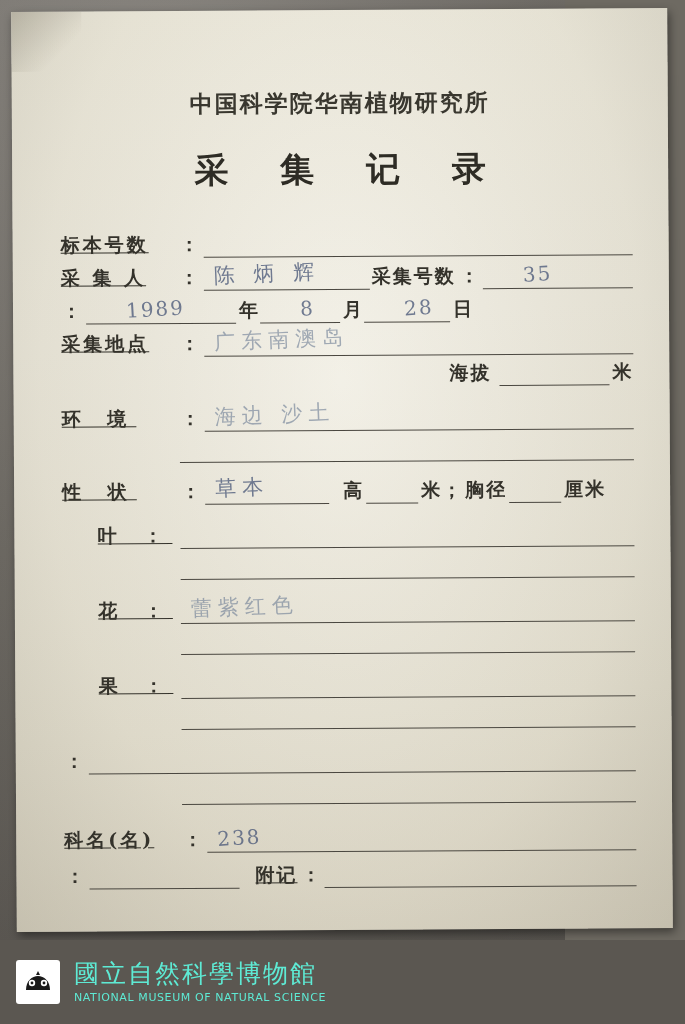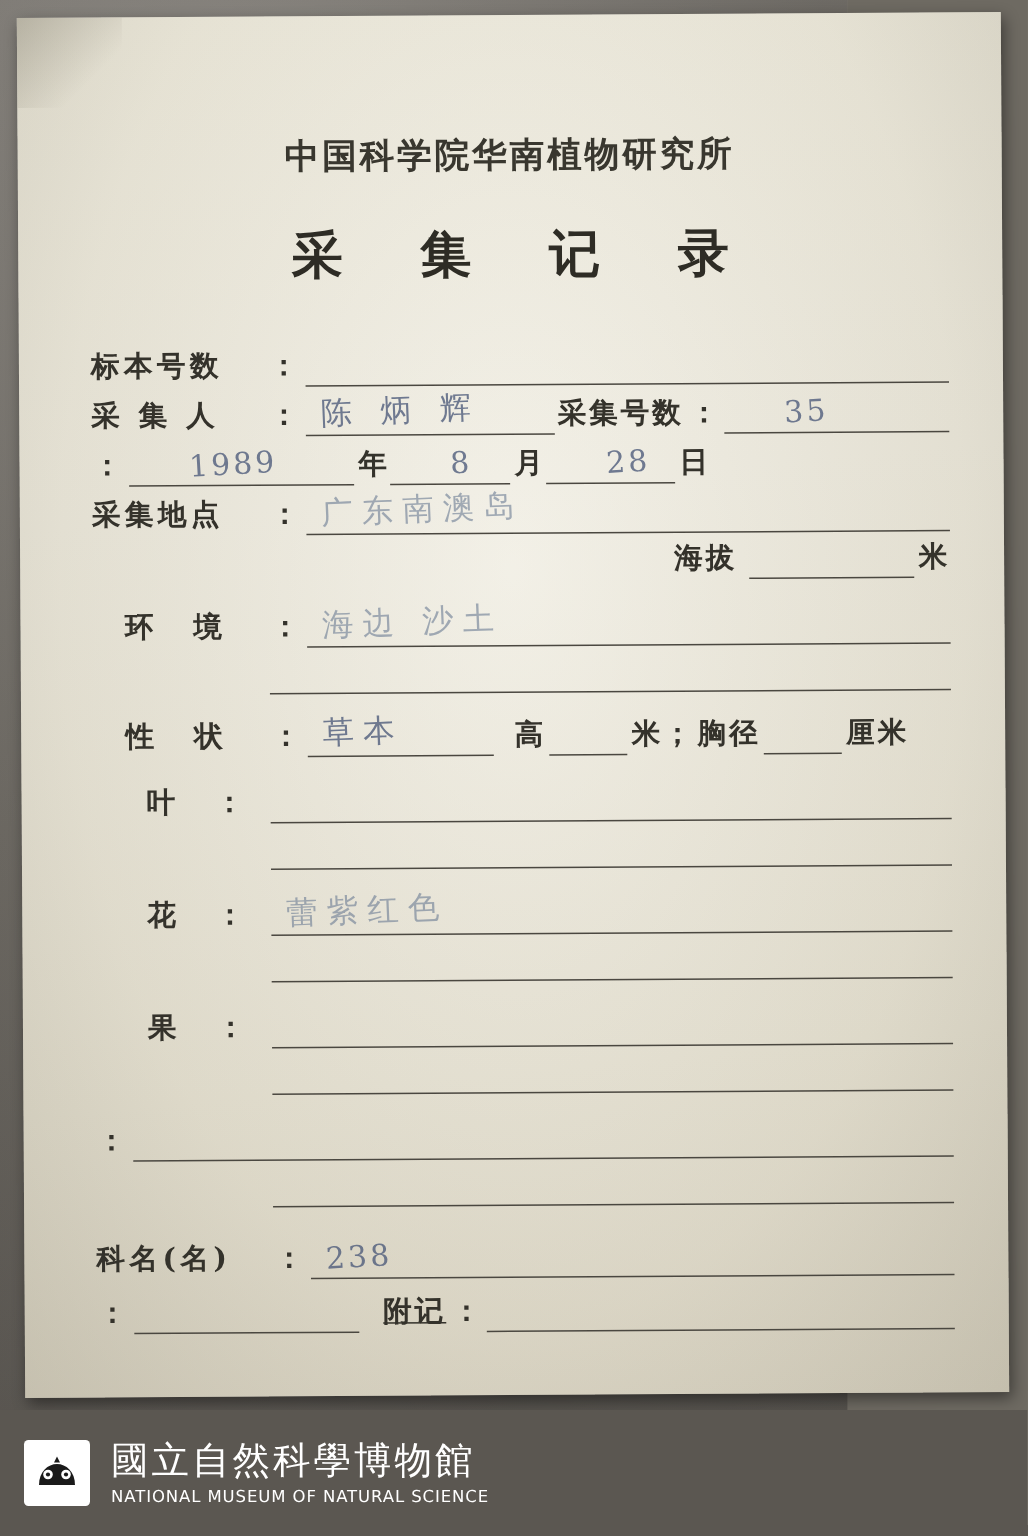--- a/index.html
+++ b/index.html
@@ -101,22 +101,22 @@
     margin-bottom: 3px;
     min-height: 30px;
   }
   .lbl {
     font-weight: bold;
     white-space: nowrap;
     letter-spacing: 3px;
     font-size: 19px;
     line-height: 28px;
   }
-  .lbl.w1 { width: 118px; }
-  .lbl.sp  { letter-spacing: 10px; text-align: center; }
+  .lbl.w1 { width: 118px; text-decoration: underline; }
+  .lbl.sp  { letter-spacing: 10px; }
   .colon { margin-left: 1px; margin-right: 2px; }
 
   
   .line {
     position: relative;
     flex: 1 1 auto;
     border-bottom: 1.3px solid #4a4740;
     height: 27px;
   }
 
@@ -182,21 +182,21 @@
     width: 44px;
     height: 44px;
     margin-left: 16px;
     background: #ffffff;
     border-radius: 3px;
     display: flex;
     align-items: center;
     justify-content: center;
   }
   .logo svg { display: block; }
-  .footer-text { margin-left: 14px; color: #ffffff; }
+  .footer-text { margin-left: 14px; color: #5eead4; }
   .f-cn {
     font-family: "DejaVu Serif", serif;
     font-size: 25px;
     letter-spacing: 2px;
     line-height: 1.1;
   }
   .f-en {
     font-family: "DejaVu Sans", sans-serif;
     font-size: 11px;
     letter-spacing: 0.6px;

